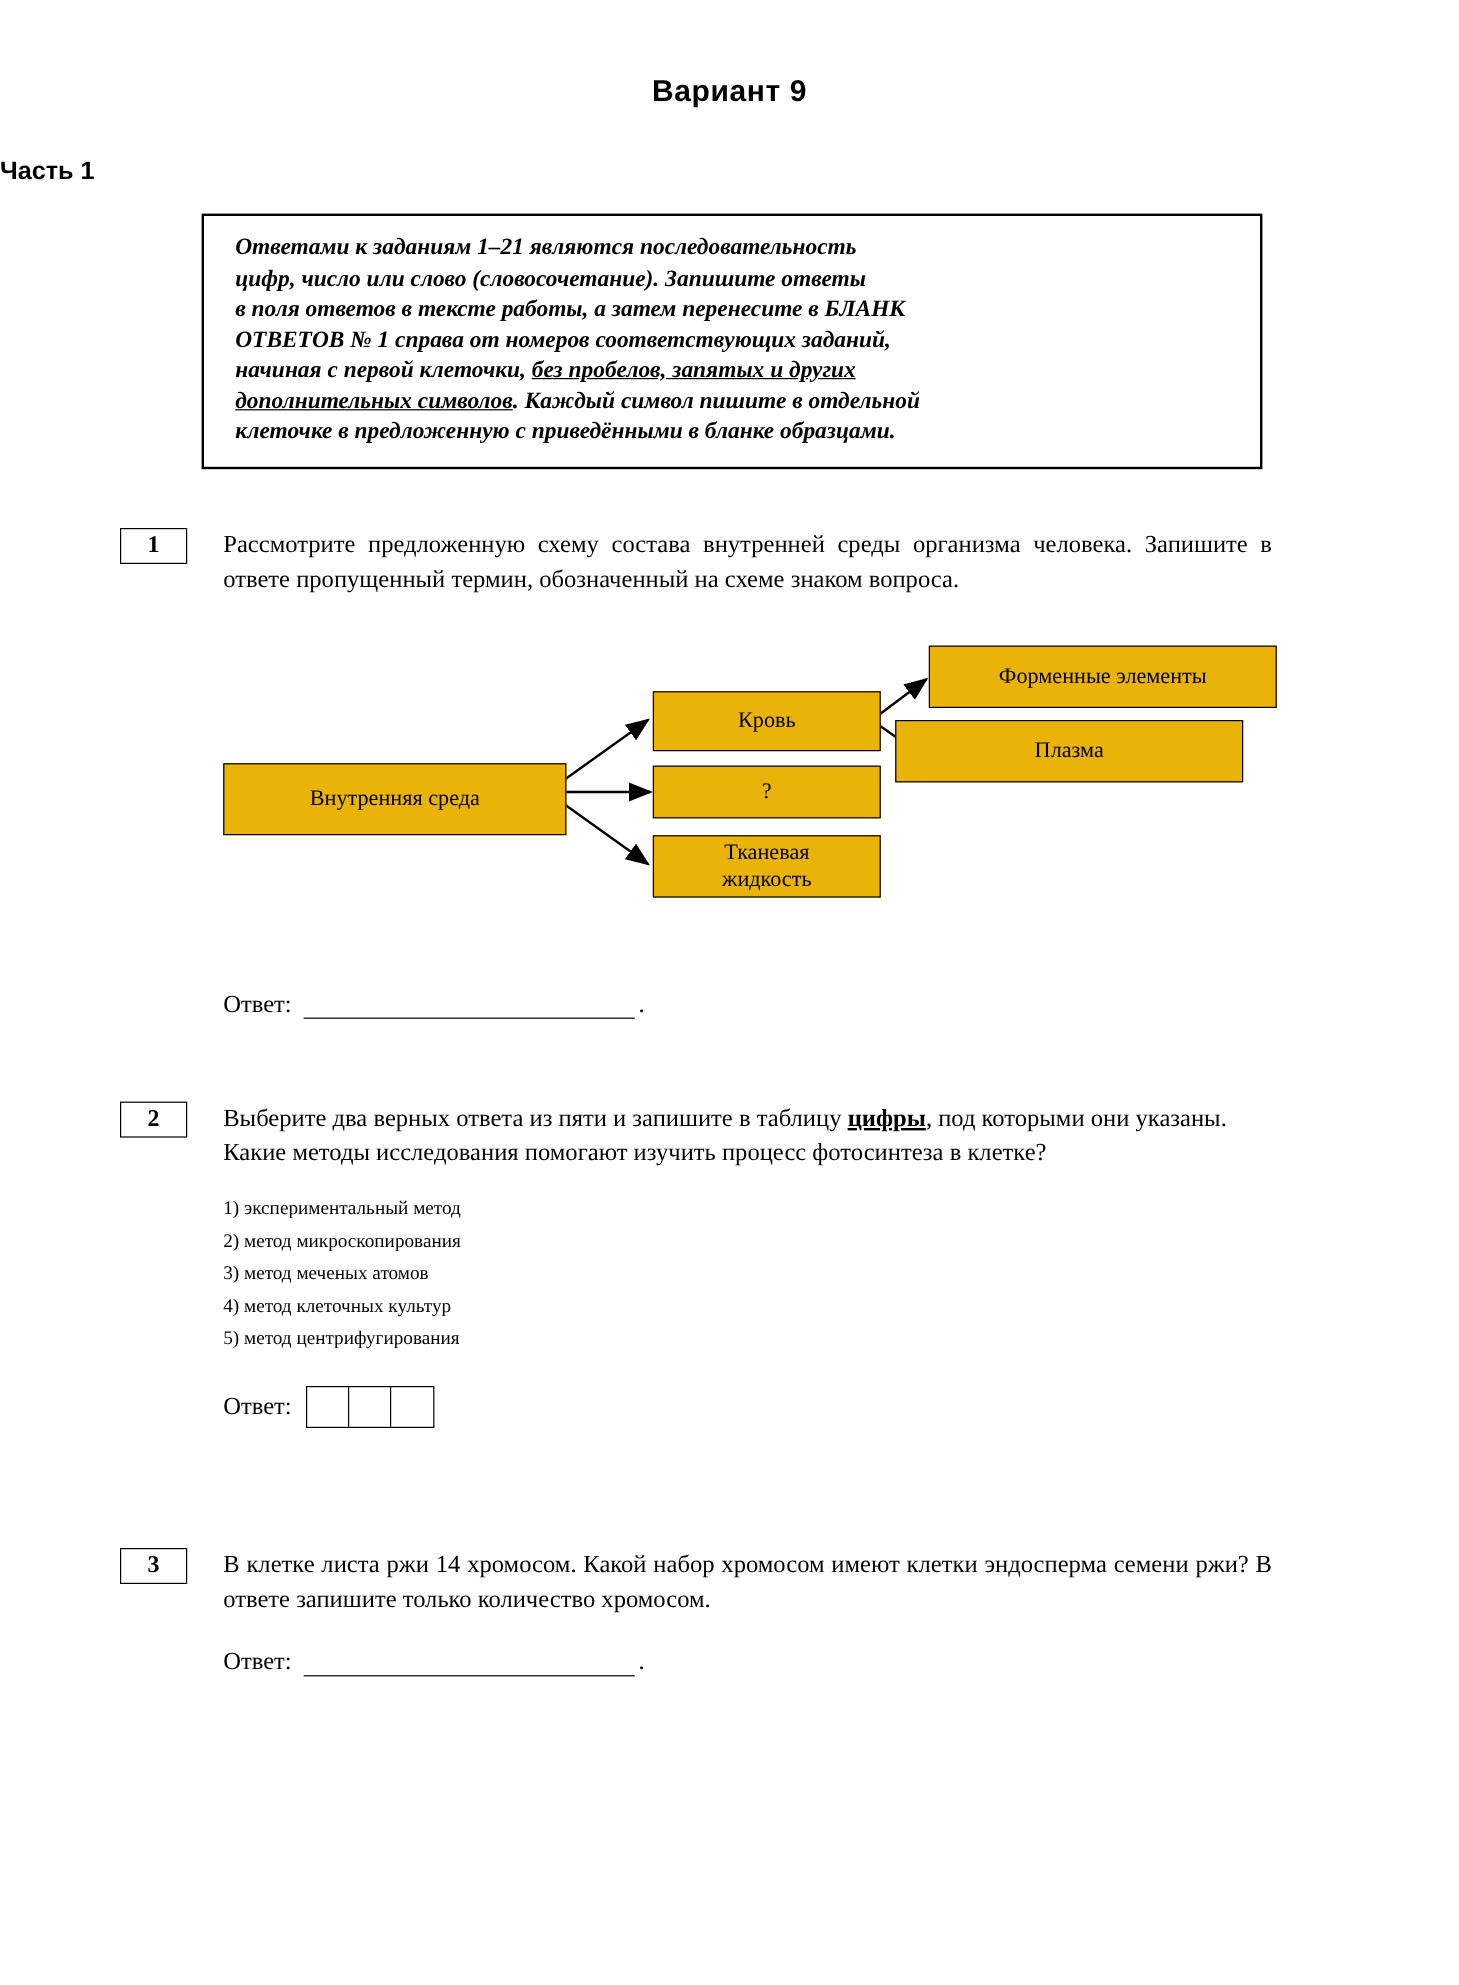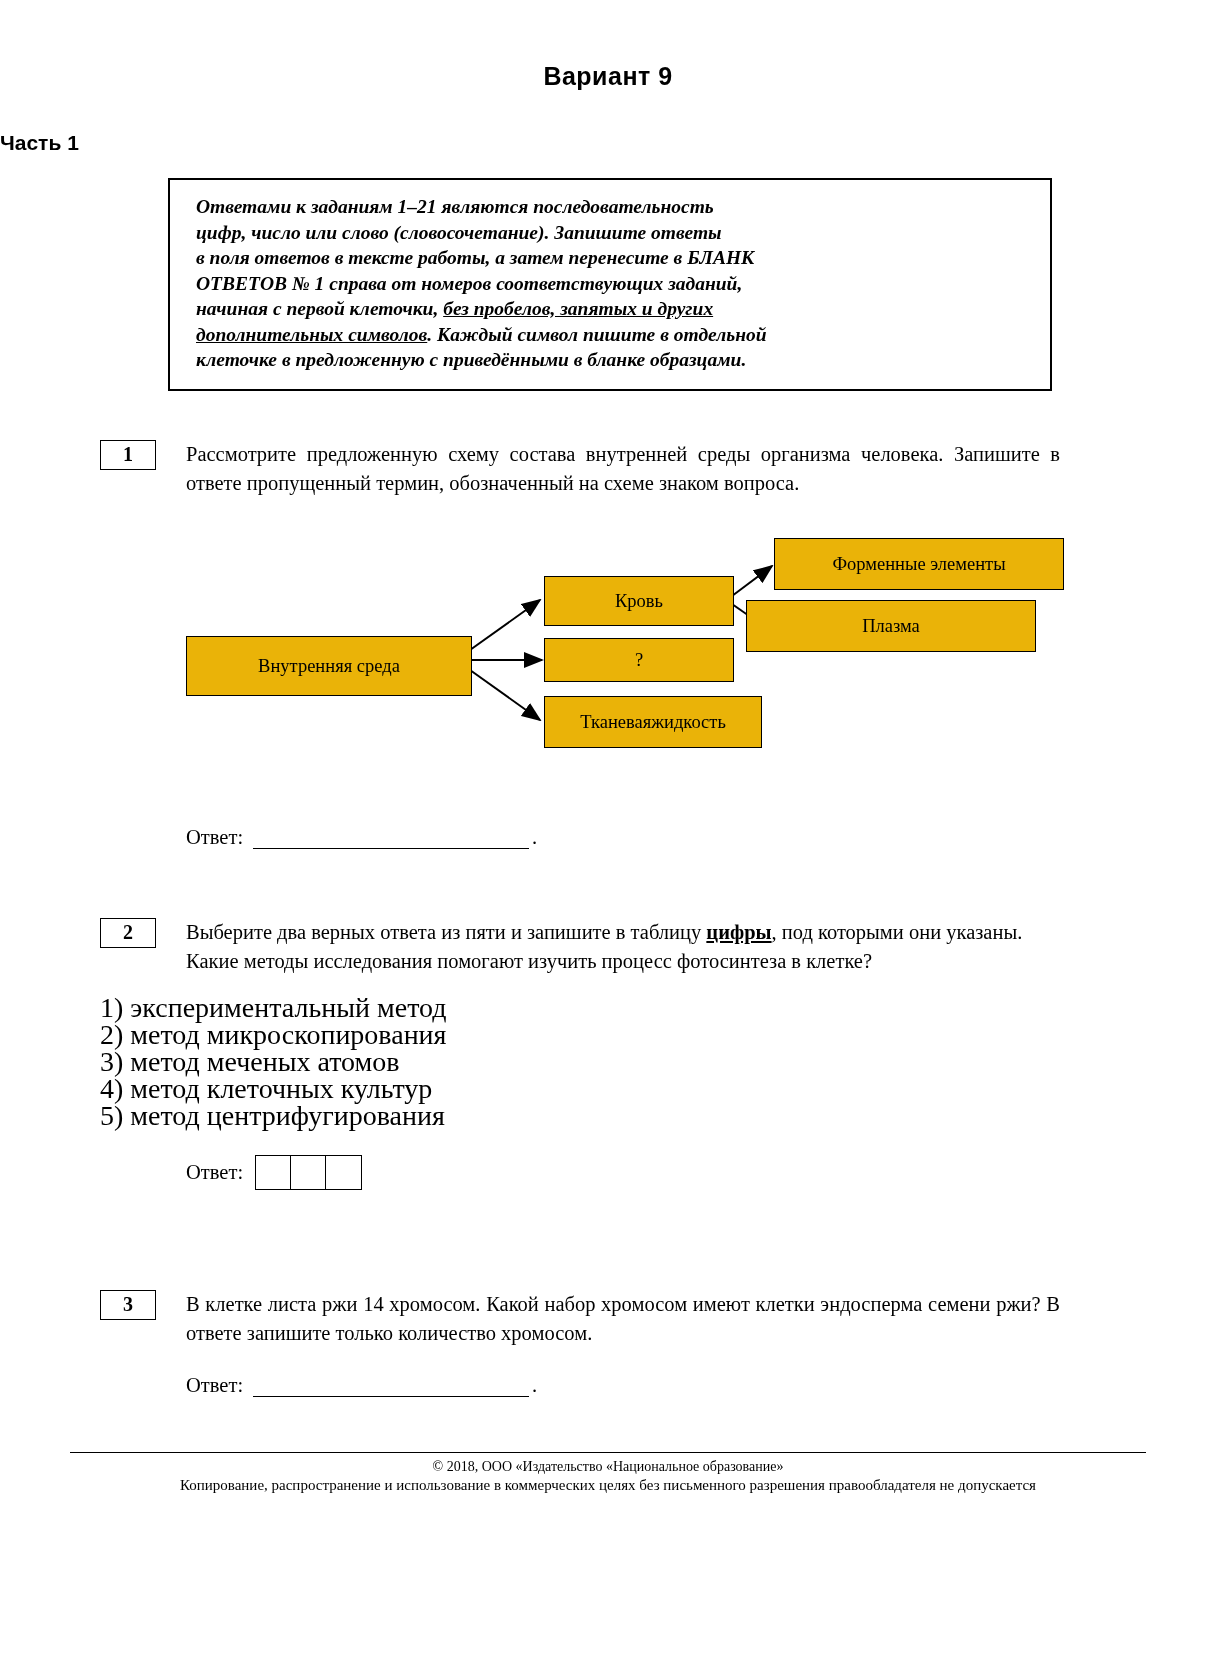--- a/index.html
+++ b/index.html
@@ -71,22 +71,23 @@
   }
   .qbody {
     margin-left: 86px;
     font-size: 20.5px;
     line-height: 29px;
     text-align: justify;
   }
   .nojust { text-align: left !important; }
 
   .opts {
+    margin-left: 86px;
     margin-top: 18px;
-    font-size: 28px;
+    font-size: 16px;
     line-height: 27px;
   }
   .opts div { white-space: nowrap; }
 
   .answer-line {
     margin-left: 86px;
     margin-top: 26px;
     font-size: 20.5px;
     display: flex;
     align-items: flex-end;
@@ -196,21 +197,21 @@
       <line x1="290" y1="132" x2="360" y2="182" stroke="#000" stroke-width="2" marker-end="url(#ah)"></line>
 
       <line x1="552" y1="58" x2="592" y2="28" stroke="#000" stroke-width="2" marker-end="url(#ah)"></line>
 
       <line x1="552" y1="66" x2="592" y2="94" stroke="#000" stroke-width="2" marker-end="url(#ah)"></line>
     </svg>
 
     <div class="dbox" style="left:6px; top:98px; width:286px; height:60px;">Внутренняя среда</div>
     <div class="dbox" style="left:364px; top:38px; width:190px; height:50px;">Кровь</div>
     <div class="dbox" style="left:364px; top:100px; width:190px; height:44px;">?</div>
-    <div class="dbox" style="left:364px; top:158px; width:218px; height:52px; flex-direction:row;">
+    <div class="dbox" style="left:364px; top:158px; width:190px; height:52px; flex-direction:column;">
       <span>Тканевая</span>
       <span>жидкость</span>
     </div>
     <div class="dbox" style="left:594px; top:0px; width:290px; height:52px;">Форменные элементы</div>
     <div class="dbox" style="left:566px; top:62px; width:290px; height:52px;">Плазма</div>
   </div>
 
   <div class="task" style="top:800px;">
     <div class="answer-line">
       <span class="answer-label">Ответ:</span>
@@ -247,18 +248,14 @@
   <div class="task" style="top:1290px;">
     <div class="qnum">3</div>
     <div class="qbody">В клетке листа ржи 14 хромосом. Какой набор хромосом имеют клетки эндосперма семени ржи? В ответе запишите только количество хромосом.</div>
     <div class="answer-line">
       <span class="answer-label">Ответ:</span>
       <span class="answer-rule"></span>
       <span class="dot">.</span>
     </div>
   </div>
 
-  <div class="footer">
-    <div class="c1">© 2018, ООО «Издательство «Национальное образование»</div>
-    <div class="c2">Копирование, распространение и использование в коммерческих целях без письменного разрешения правообладателя не допускается</div>
-  </div>
 
 </div>
 
 </body></html>

